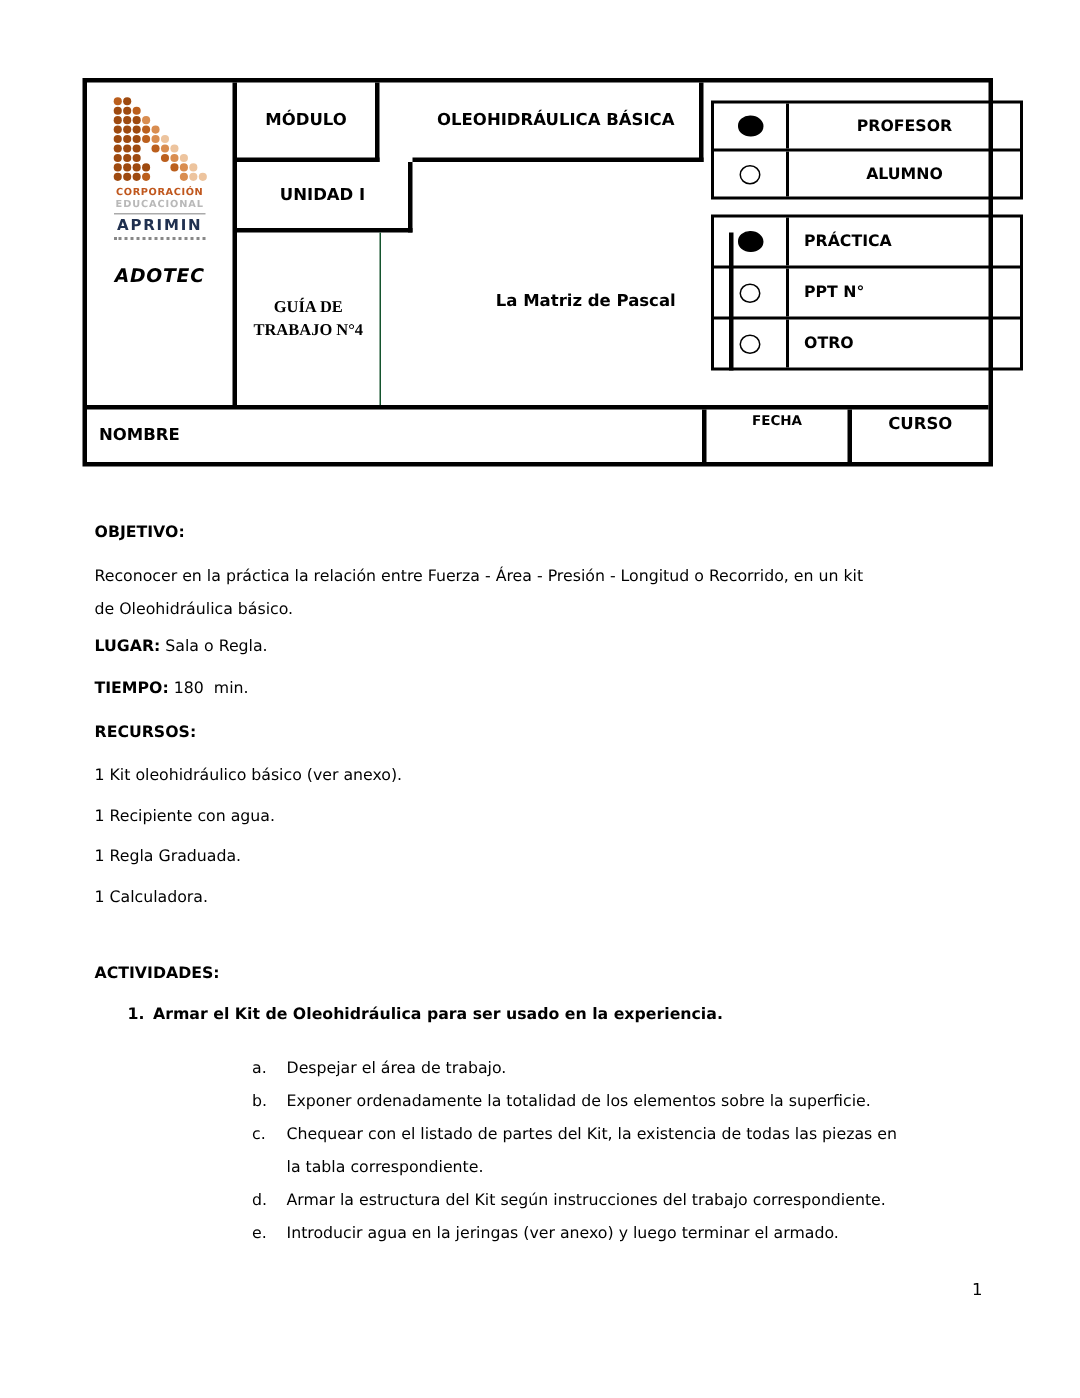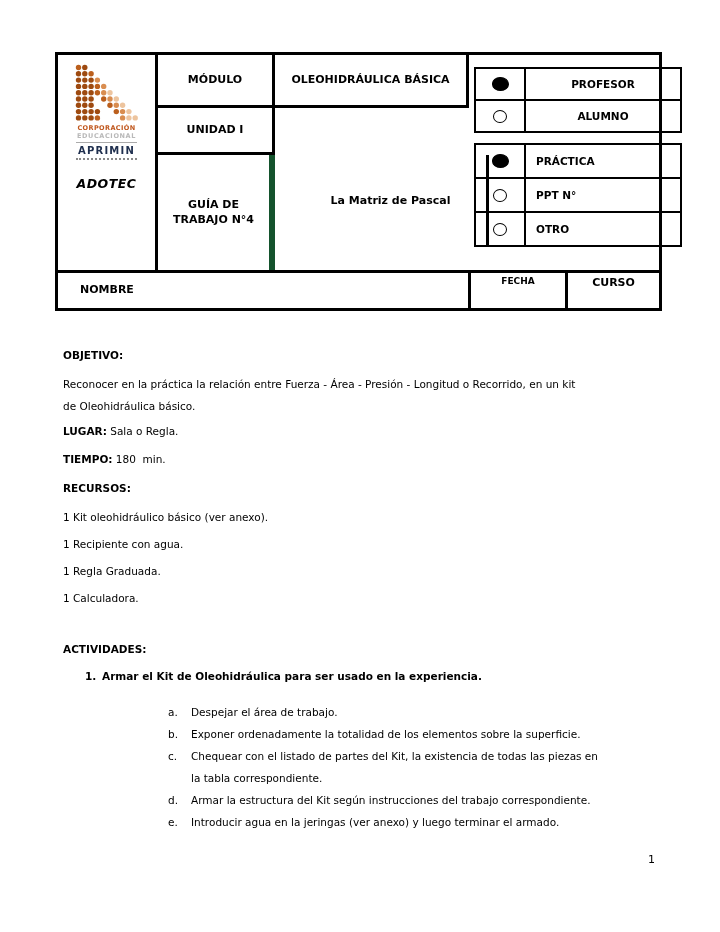--- a/index.html
+++ b/index.html
@@ -10,44 +10,44 @@
   }
   .page{position:relative;width:720px;height:932px;background:#fff;overflow:hidden;}
 
   
   .hdr{position:absolute;left:55px;top:52px;width:607px;height:259px;
        border:3px solid #000;box-sizing:border-box;}
   .cell{position:absolute;box-sizing:border-box;display:flex;align-items:center;justify-content:center;
         font-weight:bold;font-size:11px;text-align:center;line-height:1.3;}
   .logo-cell{left:0;top:0;width:100px;height:215px;border-right:3px solid #000;
              flex-direction:column;justify-content:flex-start;padding-top:8px;}
-  .c-mod-l{left:100px;top:0;width:117px;height:53px;border-right:3px solid #000;border-bottom:3px solid #000;}
+  .c-mod-l{left:100px;top:0;width:95px;height:53px;border-right:3px solid #000;border-bottom:3px solid #000;}
   .c-mod-v{left:217px;top:0;width:194px;height:53px;border-right:3px solid #000;border-bottom:3px solid #000;}
   .c-uni-l{left:100px;top:53px;width:117px;height:47px;border-right:3px solid #000;border-bottom:3px solid #000;}
   .c-uni-v{left:217px;top:53px;width:194px;height:47px;border-right:3px solid #000;border-bottom:3px solid #000;}
-  .c-gui-l{left:100px;top:100px;width:117px;height:115px;border-right:6px solid #14532d;padding:0 8px;}
+  .c-gui-l{left:100px;top:100px;width:96px;height:115px;border-right:1px solid #14532d;padding:0 8px;font-family:Liberation Serif, serif;}
   .c-gui-v{left:217px;top:100px;width:194px;height:92px;border-right:3px solid #000;margin-left:20px;}
 
   .right-col{position:absolute;left:411px;top:0;width:190px;height:215px;}
   .rtable{position:absolute;left:5px;width:208px;border:2px solid #000;box-sizing:border-box;
           display:flex;flex-direction:column;}
   .rtable-a{top:12px;height:66px;}
   .rtable-b{top:88px;height:104px;}
   .rrow{flex:1;display:flex;align-items:stretch;border-bottom:2px solid #000;}
   .rrow:last-child{border-bottom:none;}
   .rradio{width:48px;border-right:2px solid #000;display:flex;align-items:center;justify-content:center;}
   .rlabel{flex:1;display:flex;align-items:center;font-weight:bold;font-size:10.5px;}
   .rlabel.center{justify-content:center;}
   .rlabel.left{justify-content:flex-start;padding-left:10px;}
   .radio{width:14px;height:13px;border:1.6px solid #000;border-radius:50%;background:#fff;box-sizing:border-box;}
   .radio.filled{background:#000;width:17px;height:14px;border-radius:48% 52% 50% 50%;}
 
   .bottom-row{position:absolute;left:0;top:215px;width:601px;height:38px;border-top:3px solid #000;box-sizing:border-box;}
   .c-nombre{left:0;top:0;width:413px;height:35px;border-right:3px solid #000;
-            justify-content:flex-start;padding-left:22px;font-size:11px;}
+            justify-content:flex-start;padding-left:8px;font-size:11px;}
   .c-fecha{left:413px;top:0;width:97px;height:35px;border-right:3px solid #000;
            align-items:flex-start;padding-top:3px;font-size:9px;}
   .c-curso{left:510px;top:0;width:91px;height:35px;align-items:flex-start;padding-top:3px;font-size:11px;}
 
   
   .logo-dots{width:66px;height:60px;}
   .logo-l1{font-size:6.5px;font-weight:bold;letter-spacing:0.4px;color:#c0571d;margin-top:1px;}
   .logo-l2{font-size:6.5px;font-weight:bold;letter-spacing:0.6px;color:#b9b9b9;}
   .logo-l3{font-size:10px;font-weight:bold;letter-spacing:1.2px;color:#20304f;
            border-top:1px solid #aaa;border-bottom:2px dotted #888;padding:1px 2px;margin-top:1px;}

